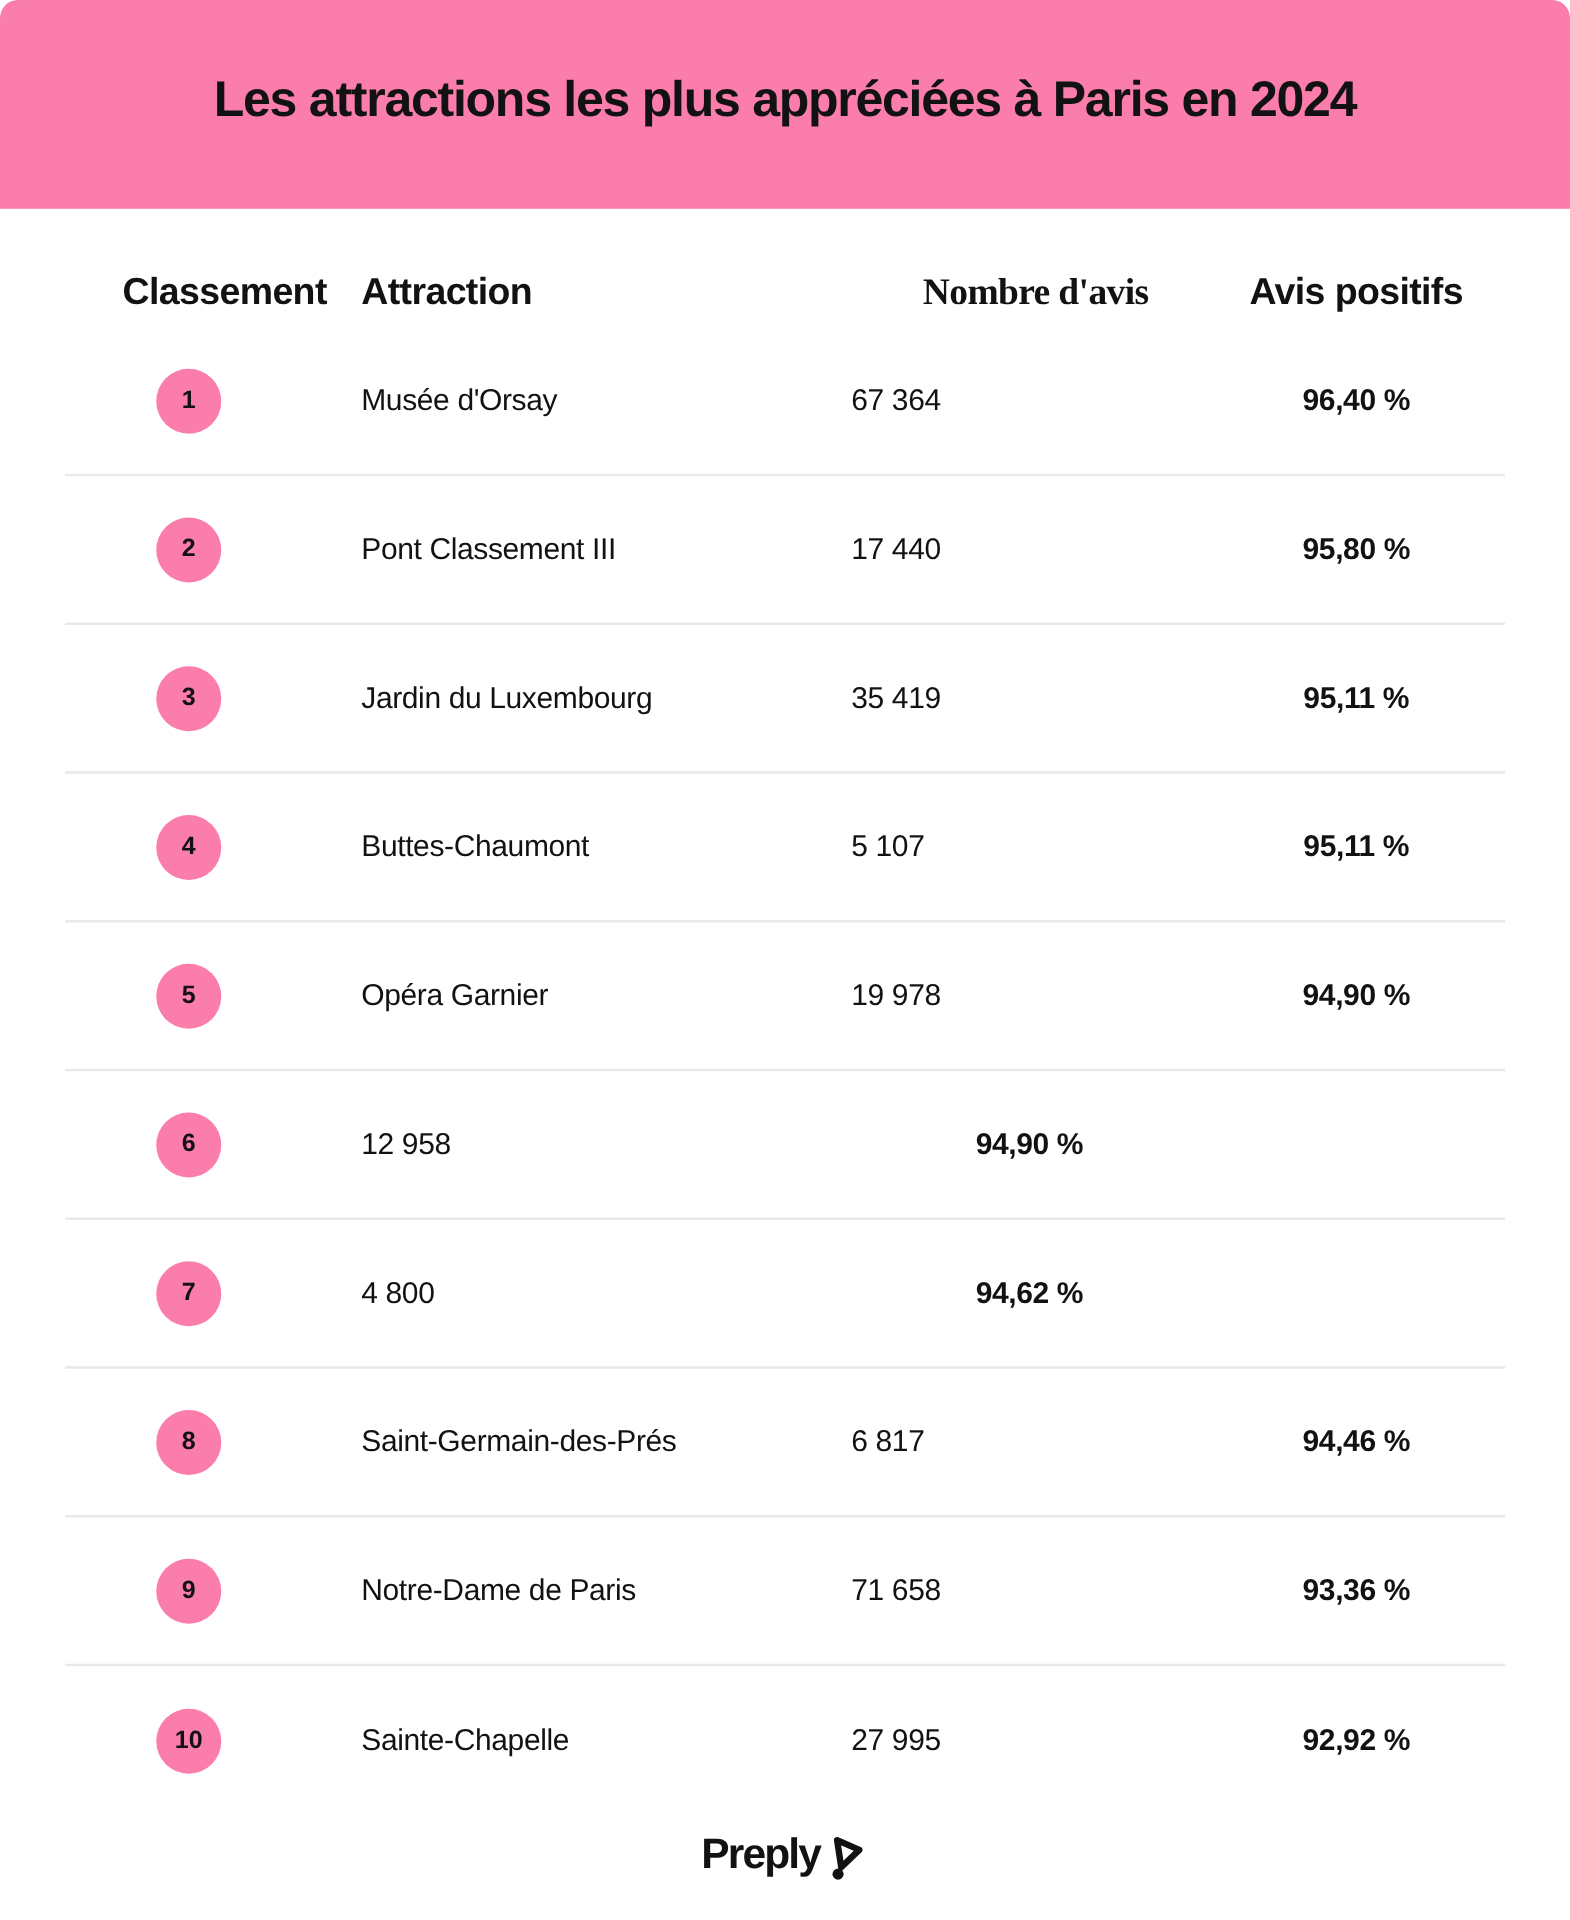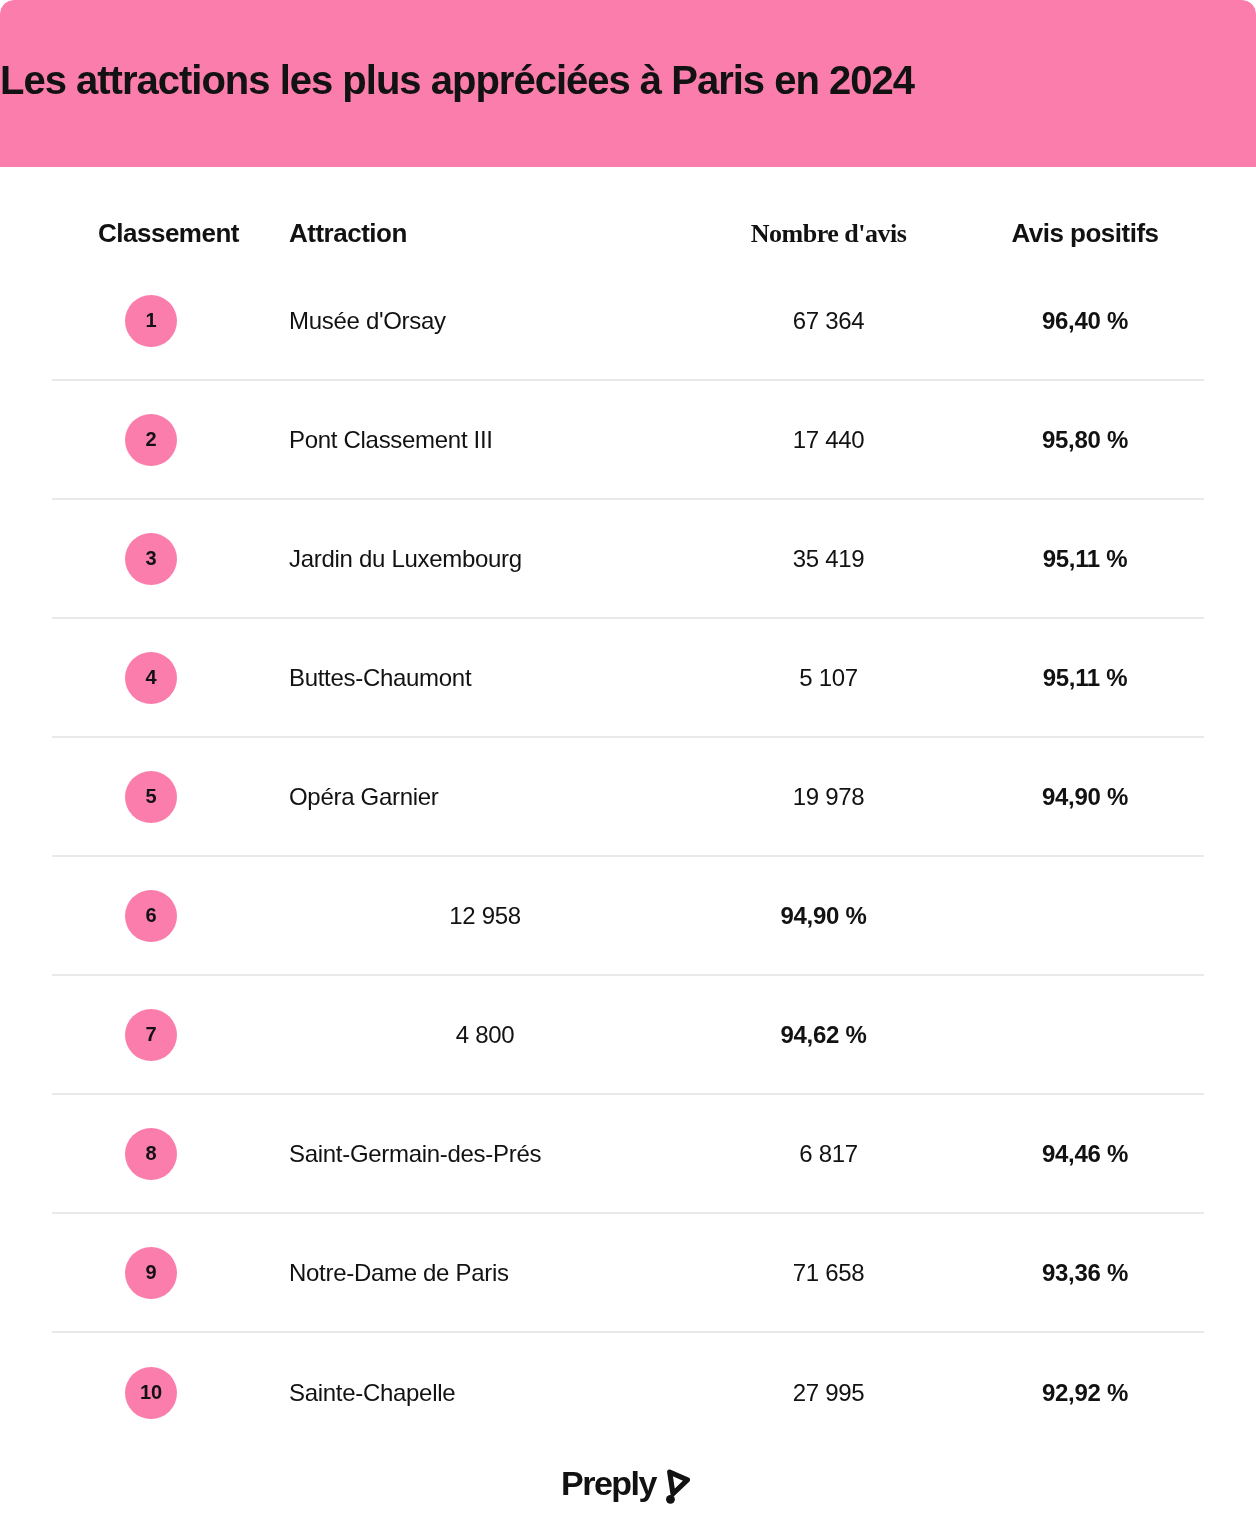--- a/index.html
+++ b/index.html
@@ -10,21 +10,21 @@
     font-family: "Liberation Sans", sans-serif;
     color: #121212;
     overflow: hidden;
   }
   .page { width: 1256px; height: 1536px; background: #ffffff; border-radius: 14px; overflow: hidden; }
 
   .banner {
     height: 167px;
     background: #fb7dac;
     border-radius: 14px 14px 0 0;
-    display: flex; align-items: center; justify-content: flex-start;
+    display: flex; align-items: center; justify-content: center;
   }
   .banner .title {
     font-size: 40px;
     font-weight: bold;
     letter-spacing: -1px;
     color: #121212;
     margin: 0;
     padding-bottom: 6px;
   }
 
@@ -33,21 +33,21 @@
   .grid-row {
     display: grid;
     grid-template-columns: 237px 392px 295px 1fr;
     align-items: center;
   }
 
   .header-row {
     height: 95px;
     padding-top: 38px;
     font-weight: bold;
-    font-size: 26px;
+    font-size: 30px;
     letter-spacing: -0.5px;
   }
   .header-row .h-rank { padding-left: 46px; text-align: left; }
   .header-row .h-attraction { text-align: left; }
   .header-row .h-reviews { text-align: center; font-family: Liberation Serif, serif; }
   .header-row .h-positive { text-align: center; padding-right: 10px; }
 
   .row {
     height: 119px;
     border-bottom: 2px solid #e9e9e9;
@@ -59,21 +59,21 @@
     width: 52px; height: 52px;
     margin-left: 73px;
     border-radius: 50%;
     background: #fb7dac;
     display: flex; align-items: center; justify-content: center;
     font-size: 20px;
     font-weight: 600;
     color: #121212;
   }
   .cell-attraction { text-align: left; letter-spacing: -0.3px; }
-  .cell-reviews { text-align: center; letter-spacing: -0.3px; }
+  .cell-reviews { text-align: left; letter-spacing: -0.3px; }
   .cell-positive { text-align: center; padding-right: 10px; font-weight: bold; letter-spacing: -0.3px; }
 
   .footer {
     height: 84px;
     display: flex; align-items: flex-start; justify-content: center;
     padding-top: 14px;
   }
   .logo { display: flex; align-items: center; gap: 5px; }
   .brand-word {
     font-size: 34px;

